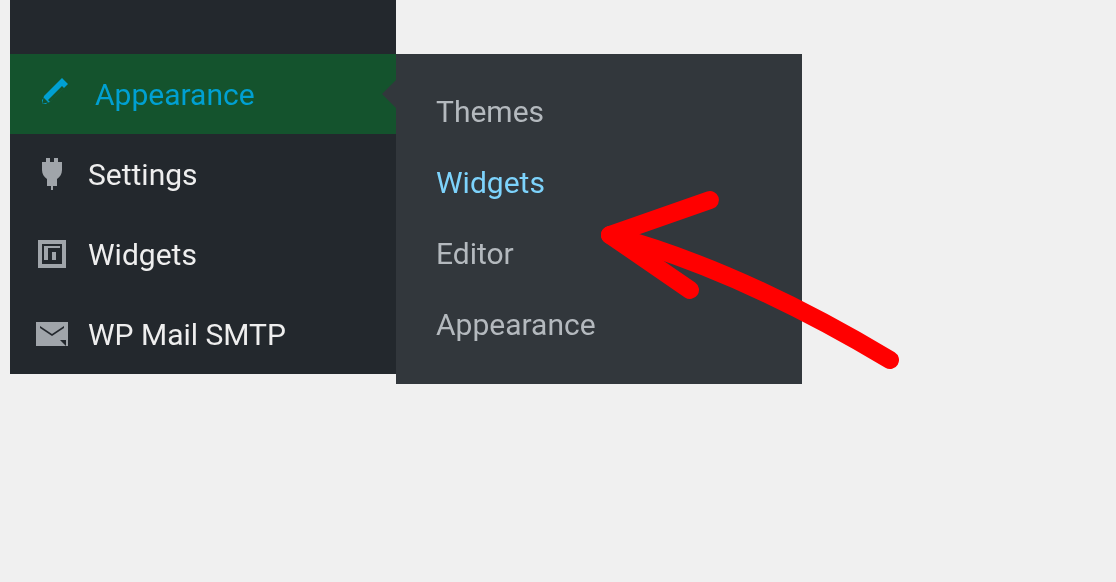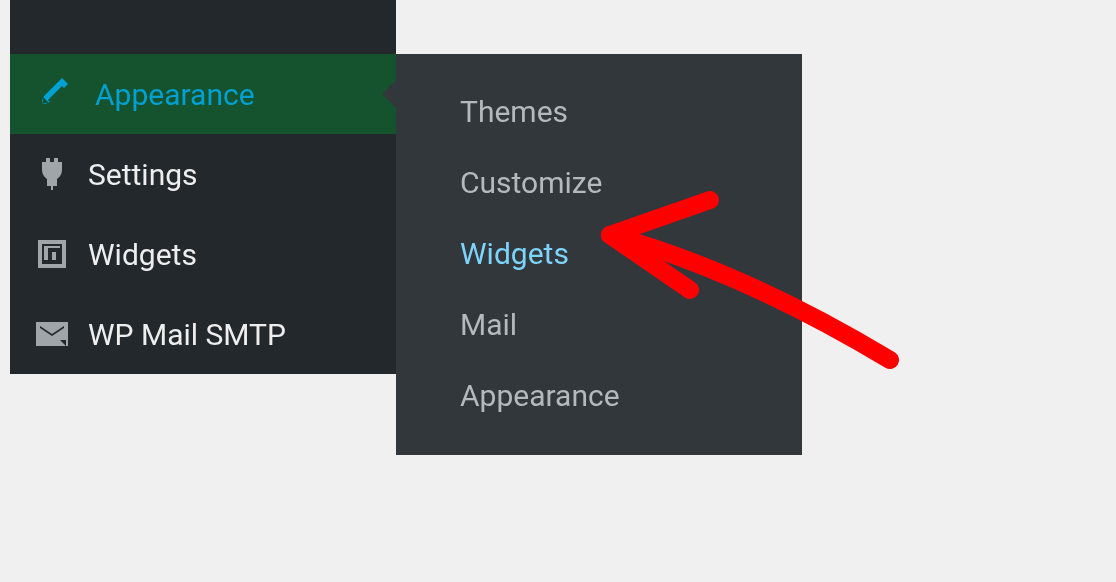--- a/index.html
+++ b/index.html
@@ -76,21 +76,20 @@
       background: #32373c;
       padding: 22px 0 24px 0;
     }
     .submenu-item {
       padding: 18px 40px;
       cursor: pointer;
     }
     .submenu-label {
       color: #b4b9be;
       font-size: 30px;
-      margin-left: 24px;
     }
     .submenu-item.active .submenu-label {
       color: #7dd3fc;
     }
     .arrow-annotation {
       position: absolute;
       left: 590px;
       top: 170px;
       width: 350px;
       height: 220px;
@@ -139,28 +138,25 @@
         </svg>
     </span>
     <span class="menu-label">WP Mail SMTP</span>
   </div>
 </div>
 
 <div class="submenu">
   <div class="submenu-item">
     <span class="submenu-label">Themes</span>
   </div>
-  <div class="submenu-item">
-    <span class="submenu-label">Customize</span>
-  </div>
   <div class="submenu-item active">
     <span class="submenu-label">Widgets</span>
   </div>
   <div class="submenu-item">
-    <span class="submenu-label">Mail</span>
+    <span class="submenu-label">Editor</span>
   </div>
   <div class="submenu-item">
     <span class="submenu-label">Appearance</span>
   </div>
 </div>
 
 <svg class="arrow-annotation" viewBox="0 0 350 220">
   <path d="M 20 65 Q 150 100 300 190" stroke="#ff0000" stroke-width="18" fill="none" stroke-linecap="round"></path>
   <path d="M 20 65 L 120 30" stroke="#ff0000" stroke-width="18" fill="none" stroke-linecap="round"></path>
   <path d="M 20 65 L 100 120" stroke="#ff0000" stroke-width="18" fill="none" stroke-linecap="round"></path>

